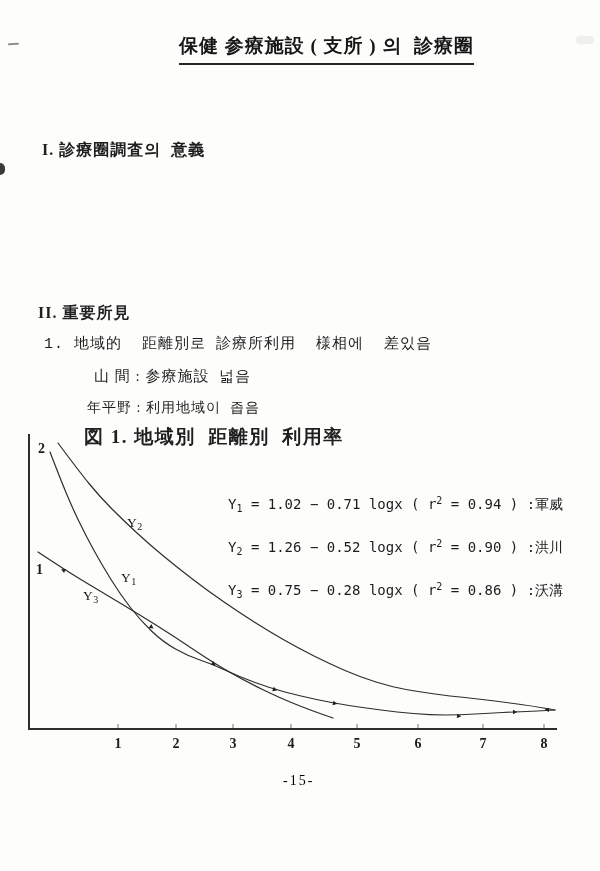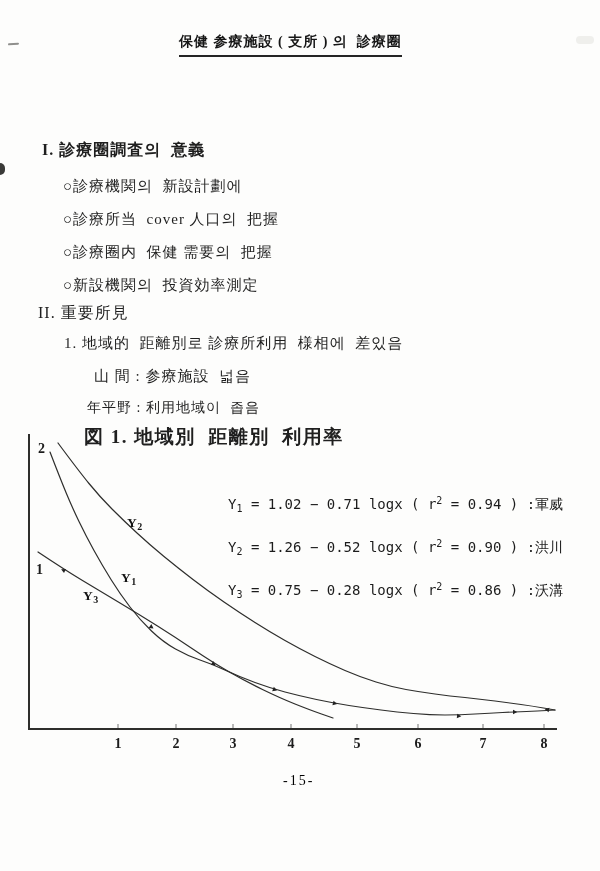--- a/index.html
+++ b/index.html
@@ -5,68 +5,62 @@
   html,body{margin:0;padding:0;background:#e8e8e6;}
   .page{
     position:relative;width:600px;height:871px;margin:0 auto;
     background:#fdfdfc;overflow:hidden;
     font-family:"Liberation Serif","DejaVu Serif",serif;
     color:#1f1f1f;
   }
   .abs{position:absolute;}
   .t{white-space:pre;}
   .doc-title{
-    left:179px;top:33px;font-size:14px;font-weight:600;letter-spacing:1px;
+    left:179px;top:33px;font-size:19px;font-weight:600;letter-spacing:1px;
     padding-bottom:4px;border-bottom:2px solid #252525;color:#161616;
   }
   .h1{left:42px;top:140px;font-size:16px;letter-spacing:1px;font-weight:600;}
   .bullets{left:63px;top:176px;font-size:15px;letter-spacing:1px;}
   .bullets .row{margin:0 0 12px 0;line-height:21px;}
-  .h2{left:38px;top:303px;font-size:16px;letter-spacing:1px;font-weight:400;}
-  .item1{left:64px;top:334px;font-size:15px;letter-spacing:1px;}
+  .h2{left:38px;top:303px;font-size:16px;letter-spacing:1px;font-weight:700;}
+  .item1{left:44px;top:334px;font-size:15px;letter-spacing:1px;font-family:Liberation Mono, monospace;}
   .sub1{left:94px;top:367px;font-size:15px;letter-spacing:1px;}
   .sub2{left:87px;top:399px;font-size:14px;letter-spacing:1px;}
   .fig-caption{left:84px;top:424px;font-size:19px;letter-spacing:1.5px;font-weight:600;}
   .equations{
     left:228px;top:486px;
     font-family:"DejaVu Sans Mono","Liberation Mono",monospace;
     font-size:14px;color:#1c1c1c;
   }
   .eq-row{margin:4px 0 13px 0;line-height:22px;white-space:pre;}
   .eq-row sub{font-size:10px;vertical-align:-3px;}
   .eq-row sup{font-size:10px;vertical-align:5px;}
   .page-number{left:283px;top:773px;font-size:14px;letter-spacing:2px;color:#000000;}
   .chart-svg{left:0;top:0;width:600px;height:871px;pointer-events:none;}
   .x-tick-label{position:absolute;font-size:14px;color:#1c1c1c;transform:translateX(-50%);font-weight:600;}
   .y-axis-label{position:absolute;font-size:14px;color:#1c1c1c;font-weight:600;}
-  .curve-label{position:absolute;font-size:13.5px;color:#161616;font-weight:700;letter-spacing:.5px;}
+  .curve-label{position:absolute;font-size:13.5px;color:#161616;font-weight:400;letter-spacing:.5px;}
   .curve-label sub{font-size:10px;vertical-align:-3px;}
   .artifact-dash{left:8px;top:43px;width:11px;height:2px;background:#8f8f8c;border-radius:2px;transform:rotate(-4deg);}
   .artifact-blob{left:0;top:163px;width:5px;height:12px;background:#3a3a38;border-radius:0 5px 5px 0;}
   .artifact-smudge{left:576px;top:36px;width:18px;height:8px;background:#efefec;border-radius:4px;}
 </style>
 </head>
 <body>
 
 <div class="page">
 
   <div class="abs artifact-dash"></div>
   <div class="abs artifact-blob"></div>
   <div class="abs artifact-smudge"></div>
 
   <div class="abs doc-title t">保健 参療施設 ( 支所 ) 의  診療圈</div>
 
   <div class="abs h1 t">I. 診療圈調査의  意義</div>
 
-  <div class="abs bullets">
-    <div class="row t">○診療機関의  新設計劃에</div>
-    <div class="row t">○診療所当  cover 人口의  把握</div>
-    <div class="row t">○診療圈内  保健 需要의  把握</div>
-    <div class="row t">○新設機関의  投資効率測定</div>
-  </div>
 
   <div class="abs h2 t">II. 重要所見</div>
   <div class="abs item1 t">1. 地域的  距離別로 診療所利用  様相에  差있음</div>
   <div class="abs sub1 t">山 間 : 参療施設  넓음</div>
   <div class="abs sub2 t">年平野 : 利用地域이  좁음</div>
 
   <div class="abs fig-caption t">図 1. 地域別  距離別  利用率</div>
 
   <div class="abs equations">
     <div class="eq-row"><span>Y</span><sub>1</sub><span> = 1.02 − 0.71 logx ( r</span><sup>2</sup><span> = 0.94 ) :軍威</span></div>

